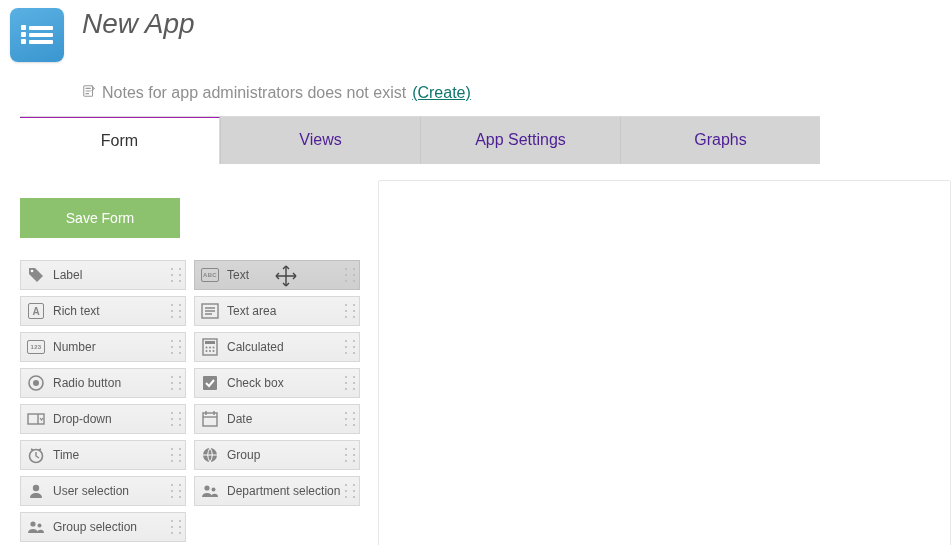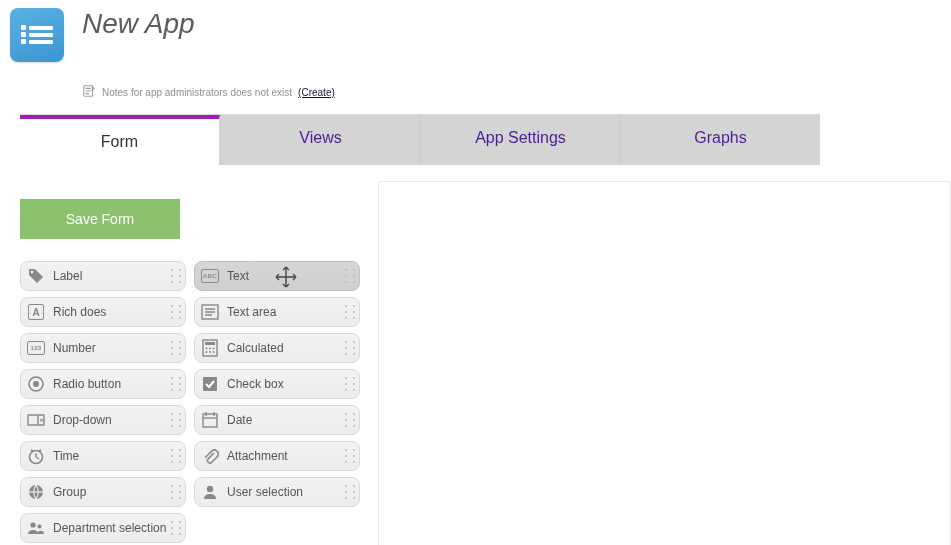--- a/index.html
+++ b/index.html
@@ -10,36 +10,36 @@
   .app-icon-inner { width: 32px; height: 26px; position:relative; }
   .app-icon-inner::before, .app-icon-inner::after { content:""; position:absolute; left:8px; right:0; height:4px; background:#fff; border-radius:1px;}
   .app-icon-inner::before { top:4px; }
   .app-icon-inner::after { top:18px; }
   .app-icon-mid { position:absolute; left:8px; right:0; top:11px; height:4px; background:#fff; border-radius:1px;}
   .app-icon-dot1,.app-icon-dot2,.app-icon-dot3 { position:absolute; left:0; width:5px; height:5px; background:#fff; border-radius:1px;}
   .app-icon-dot1 { top:3px;} .app-icon-dot2 { top:10px;} .app-icon-dot3 { top:17px;}
   
   .title-block { padding-top: 0; }
   .app-title { font-size: 28px; font-weight: 300; color:#5b5b5b; margin-bottom: 6px; font-style: italic;}
-  .notes-row { display:flex; align-items:center; gap:6px; color:#8f8f8f; font-size:10px;margin-top:44px;}
+  .notes-row { display:flex; align-items:center; gap:6px; color:#8f8f8f; font-size:16px;margin-top:44px;}
   .notes-row svg { width:14px; height:14px; }
-  .notes-link { color:#0f172a; }
+  .notes-link { color:#0f766e; }
   
   .tabbar { display:flex; margin-left:20px; width: 800px; border-top:1px solid #d9d9d9;}
   .tab { flex:1; text-align:center; padding: 14px 0; background:#d4d4d4; color:#4c1d95; font-size:16px; font-weight:300; border-left:1px solid #c9c9c9; cursor:pointer;}
   .tab:first-child { border-left:none;}
-  .tab.active { background:#fff; color:#333; border-top:4px solid #a21caf; border-right:1px solid #d9d9d9; position:relative;}
+  .tab.active { background:#fff; color:#333; border-top:1px solid #a21caf; border-right:1px solid #d9d9d9; position:relative;}
   .tab.active::after{content:"";position:absolute;left:0;right:0;bottom:-1px;height:2px;background:#fff;}
   
   .workspace { display:flex; margin-left:20px; padding-top: 16px; gap: 18px; align-items:center;}
   .left-panel { width: 340px; flex-shrink:0;}
   .save-btn { width: 160px; height: 40px; background:#8cc26d; color:#fff; border:none; font-size:14px; cursor:pointer; margin-bottom: 22px; display:flex; align-items:center; justify-content:center;}
   
   .fields-grid { display:grid; grid-template-columns: 1fr 1fr; gap: 6px 8px;}
-  .field-item { height: 30px; background: linear-gradient(#f2f2f2,#ececec); border:1px solid #d8d8d8; border-radius:8px; display:flex; align-items:center; padding:0 4px 0 6px; cursor:grab; position:relative; font-size:12px; color:#555;}
+  .field-item { height: 30px; background: linear-gradient(#f2f2f2,#ececec); border:1px solid #d8d8d8; border-radius:0; display:flex; align-items:center; padding:0 4px 0 6px; cursor:grab; position:relative; font-size:12px; color:#555;}
   .field-item.hover { background: linear-gradient(#d6d6d6,#cfcfcf); border-color:#c0c0c0;}
   .field-icon { width:18px; height:18px; display:flex; align-items:center; justify-content:center; margin-right:8px; flex-shrink:0;}
   .field-icon svg, .field-icon .ic { width:18px; height:18px; }
   .grip { margin-left:auto; width:10px; height:16px; display:flex; flex-direction:column; justify-content:space-between; padding:1px 0;}
   .grip span { display:flex; justify-content:space-between;}
   .grip i { width:2px; height:2px; background:#b8b8b8; border-radius:50%; display:block;}
   
   .move-cursor { position:absolute; left:78px; top:2px; width:26px; height:26px; pointer-events:none;}
   
   .canvas { flex:1; min-height: 380px; border:1px solid #e7e7e7; border-radius:2px; background:#fff;}
@@ -139,21 +139,21 @@
               <i></i>
               <i></i>
             </span>
           </span>
       </div>
 
       <div class="field-item">
         <span class="field-icon">
           <span class="icbox" style="width:16px;height:16px;font-size:10px;">A</span>
         </span>
-        <span>Rich does</span>
+        <span>Rich text</span>
         <span class="grip">
             <span>
               <i></i>
               <i></i>
             </span>
             <span>
               <i></i>
               <i></i>
             </span>
             <span>
@@ -352,42 +352,20 @@
               <i></i>
               <i></i>
             </span>
             <span>
               <i></i>
               <i></i>
             </span>
           </span>
       </div>
 
-      <div class="field-item">
-        <span class="field-icon">
-          <svg viewBox="0 0 18 18">
-              <path d="M13 6l-6 6a2.5 2.5 0 0 0 3.5 3.5l6-6a4 4 0 0 0-5.6-5.6L4 10.7" fill="none" stroke="#888" stroke-width="1.6"></path>
-            </svg>
-        </span>
-        <span>Attachment</span>
-        <span class="grip">
-            <span>
-              <i></i>
-              <i></i>
-            </span>
-            <span>
-              <i></i>
-              <i></i>
-            </span>
-            <span>
-              <i></i>
-              <i></i>
-            </span>
-          </span>
-      </div>
 
       <div class="field-item">
         <span class="field-icon">
           <svg viewBox="0 0 18 18">
               <circle cx="9" cy="9" r="7" fill="#888"></circle>
               <path d="M2 9h14M9 2a12 12 0 0 1 0 14M9 2a12 12 0 0 0 0 14" stroke="#fff" stroke-width="1" fill="none"></path>
             </svg>
         </span>
         <span>Group</span>
         <span class="grip">
@@ -447,18 +425,43 @@
             <span>
               <i></i>
               <i></i>
             </span>
             <span>
               <i></i>
               <i></i>
             </span>
           </span>
       </div>
+      <div class="field-item">
+        <span class="field-icon">
+          <svg viewBox="0 0 18 18">
+              <circle cx="6" cy="6" r="2.6" fill="#888"></circle>
+              <circle cx="12.5" cy="7.5" r="2" fill="#888"></circle>
+              <path d="M1 15c0-2.7 2.2-4 5-4s5 1.3 5 4" fill="#888"></path>
+              <path d="M10 15c0-2.1 1.7-3.2 3.7-3.2S17 12.9 17 15" fill="#888"></path>
+            </svg>
+        </span>
+        <span>Group selection</span>
+        <span class="grip">
+            <span>
+              <i></i>
+              <i></i>
+            </span>
+            <span>
+              <i></i>
+              <i></i>
+            </span>
+            <span>
+              <i></i>
+              <i></i>
+            </span>
+          </span>
+      </div>
 
     </div>
   </div>
 
   <div class="canvas"></div>
 </div>
 
 </body></html>

